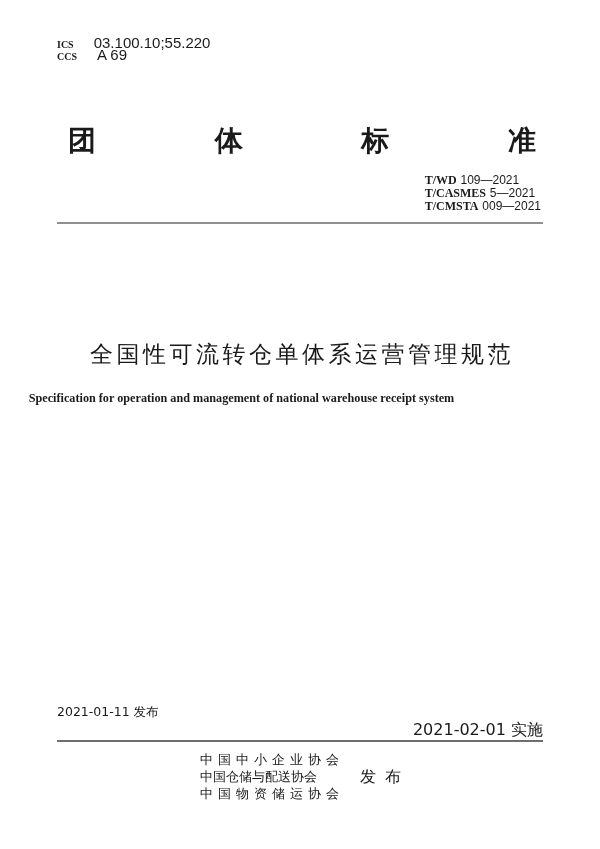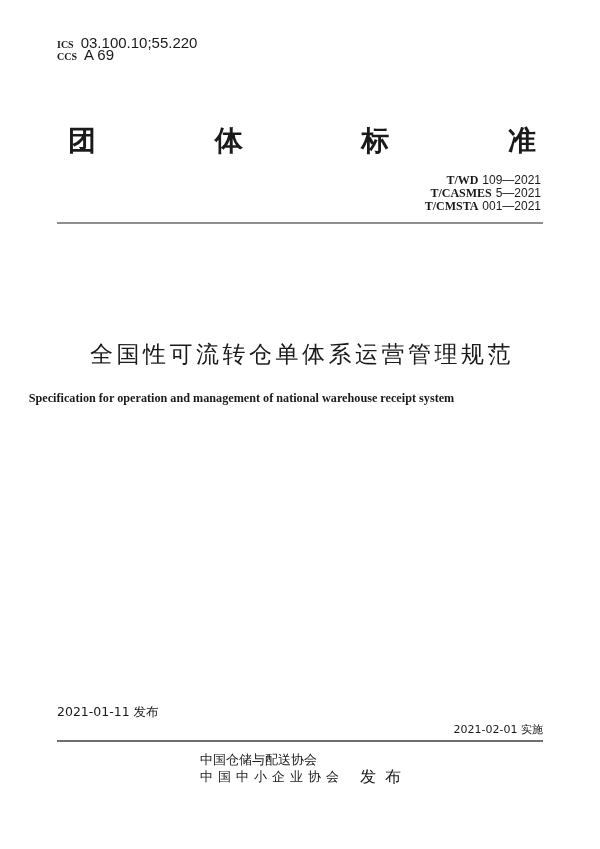--- a/index.html
+++ b/index.html
@@ -21,21 +21,21 @@
     left: 57px;
     top: 38px;
     font-size: 9px;
     line-height: 10px;
   }
   .codes .row { white-space: nowrap; }
   .codes .lbl {
     font-family: "Liberation Serif", "DejaVu Serif", serif;
     font-weight: bold;
     font-size: 10px;
-    margin-right: 7px;
+    margin-right: 20px;
   }
   .codes .val {
     font-family: "Liberation Sans", "DejaVu Sans", sans-serif;
     font-size: 15px;
   }
 
   .std-type {
     left: 68px;
     top: 124px;
     width: 468px;
@@ -44,21 +44,20 @@
     font-size: 28px;
     font-weight: bold;
     line-height: 34px;
     font-family: "DejaVu Sans", sans-serif;
   }
   .std-type span { display: block; }
 
   .std-numbers {
     right: 59px;
     top: 174px;
-    text-align: right;
     font-size: 12px;
     line-height: 13px;
   }
   .std-numbers .num-row { white-space: nowrap; }
   .std-numbers .org {
     font-family: "Liberation Serif", "DejaVu Serif", serif;
     font-weight: bold;
   }
   .std-numbers .code {
     font-family: "Liberation Sans", "DejaVu Sans", sans-serif;
@@ -99,21 +98,21 @@
 
   .date-left {
     left: 57px;
     top: 704px;
     font-size: 12.5px;
     line-height: 16px;
   }
   .date-right {
     right: 57px;
     top: 722px;
-    font-size: 11px;
+    font-size: 16px;
     line-height: 16px;
     text-align: right;
   }
 
   .publishers {
     left: 200px;
     top: 751px;
     font-size: 13px;
     line-height: 17px;
   }
@@ -148,32 +147,33 @@
 </div>
 
 <div class="abs std-numbers">
   <div class="num-row">
     <span class="org">T/WD</span>&nbsp;<span class="code">109—2021</span>
   </div>
   <div class="num-row">
     <span class="org">T/CASMES</span>&nbsp;<span class="code">5—2021</span>
   </div>
   <div class="num-row">
-    <span class="org">T/CMSTA</span>&nbsp;<span class="code">001—2021</span>
+    <span class="org">T/CMSTA</span>&nbsp;<span class="code">009—2021</span>
   </div>
 </div>
 
 <div class="abs rule rule-top"></div>
 
 <div class="abs title-cn">全国性可流转仓单体系运营管理规范</div>
 
 <div class="abs title-en">Specification for operation and management of national warehouse receipt system</div>
 
 <div class="abs date-left">2021-01-11 发布</div>
 <div class="abs date-right">2021-02-01 实施</div>
 
 <div class="abs rule rule-bottom"></div>
 
 <div class="abs publishers">
+  <div class="pub-row spaced">中国中小企业协会</div>
   <div class="pub-row">中国仓储与配送协会</div>
-  <div class="pub-row spaced">中国中小企业协会</div>
+  <div class="pub-row spaced">中国物资储运协会</div>
 </div>
 <div class="abs publish-label">发布</div>
 
 </body></html>

